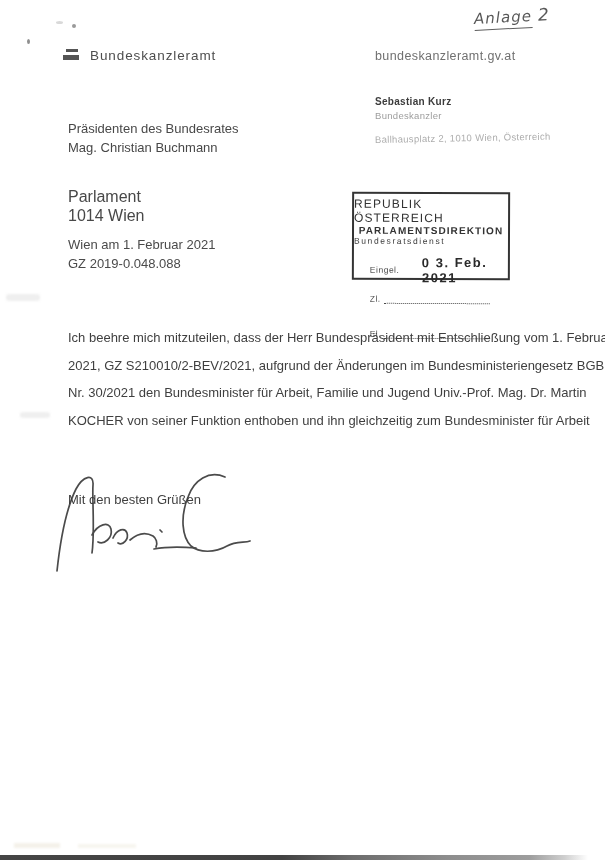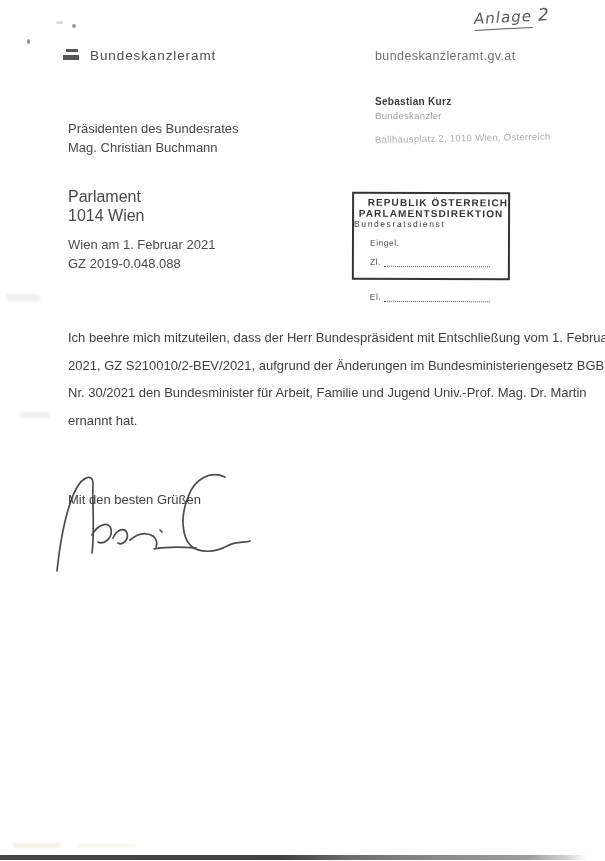--- a/index.html
+++ b/index.html
@@ -33,21 +33,21 @@
   
   .recipient{left:68px;top:119px;font-size:13px;color:#484848;line-height:19px;}
   .recipient-address{left:68px;top:187px;font-size:16px;color:#484848;line-height:19px;}
 
   
   .stamp{
     left:352px;top:192px;width:158px;height:88px;
     border:2px solid #343434;color:#2e2e2e;box-sizing:border-box;
     padding-top:3px;transform:rotate(0.2deg);
   }
-  .stamp-l1{text-align:right;font-size:10px;letter-spacing:1.1px;font-weight:bold;color:#333;}
+  .stamp-l1{text-align:left;font-size:12px;letter-spacing:1.1px;font-weight:normal;color:#333;}
   .stamp-l2{text-align:center;font-size:10px;letter-spacing:1.1px;font-weight:bold;color:#333;}
   .stamp-l3{text-align:left;font-size:8.5px;letter-spacing:1.6px;color:#3a3a3a;}
   .stamp-row{display:flex;align-items:flex-end;padding:0 16px;}
   .stamp-received{margin-top:9px;align-items:center;}
   .stamp-label{font-size:8.5px;color:#4a4a4a;letter-spacing:0.5px;}
   .stamp-date{font-size:13px;font-weight:bold;letter-spacing:1.5px;margin-left:22px;color:#2a2a2a;transform:rotate(-0.6deg);}
   .stamp-zl{margin-top:9px;}
   .stamp-el{margin-top:25px;}
   .dotted-fill{flex:1;border-bottom:1.4px dotted #4a4a4a;height:9px;margin-left:3px;margin-right:2px;}
 
@@ -103,20 +103,21 @@
   <div>Parlament</div>
   <div>1014 Wien</div>
 </div>
 
 <div class="abs stamp">
   <div class="stamp-l1">REPUBLIK ÖSTERREICH</div>
   <div class="stamp-l2">PARLAMENTSDIREKTION</div>
   <div class="stamp-l3">Bundesratsdienst</div>
   <div class="stamp-row stamp-received">
     <span class="stamp-label">Eingel.</span>
+    <span class="stamp-date">0 3. Feb. 2021</span>
   </div>
   <div class="stamp-row stamp-zl">
     <span class="stamp-label">Zl.</span>
     <span class="dotted-fill"></span>
   </div>
   <div class="stamp-row stamp-el">
     <span class="stamp-label">El.</span>
     <span class="dotted-fill"></span>
   </div>
 </div>
@@ -124,21 +125,21 @@
 <div class="abs dateline">Wien am 1. Februar 2021</div>
 <div class="abs reference">GZ 2019-0.048.088</div>
 
 <div class="abs smudge" style="left:6px;top:294px;width:34px;height:7px;"></div>
 <div class="abs smudge" style="left:20px;top:412px;width:30px;height:6px;"></div>
 
 <div class="abs body-text">
   <div class="line">Ich beehre mich mitzuteilen, dass der Herr Bundespräsident mit Entschließung vom 1. Februar</div>
   <div class="line">2021, GZ S210010/2-BEV/2021, aufgrund der Änderungen im Bundesministeriengesetz BGBl I</div>
   <div class="line">Nr. 30/2021 den Bundesminister für Arbeit, Familie und Jugend Univ.-Prof. Mag. Dr. Martin</div>
-  <div class="line">ernannt hat.</div>
+  <div class="line">KOCHER von seiner Funktion enthoben und ihn gleichzeitig zum Bundesminister für Arbeit</div>
 </div>
 
 <div class="abs closing">Mit den besten Grüßen</div>
 
 <svg class="abs signature" width="215" height="112" viewBox="0 0 215 112">
   <g fill="none" stroke="#333333" stroke-width="1.7" stroke-linecap="round" opacity="0.88">
     <path d="M 9,100 C 12,72 18,38 28,18 C 35,5 46,2 45,14 C 44,27 47,60 44,82"></path>
     <path d="M 44,64 C 50,53 61,50 63,58 C 65,67 56,74 50,71"></path>
     <path d="M 65,67 C 69,58 77,56 79,62 C 81,68 75,75 70,72"></path>
     <path d="M 82,69 C 90,62 98,61 105,65 C 108,67 110,72 108,76"></path>

